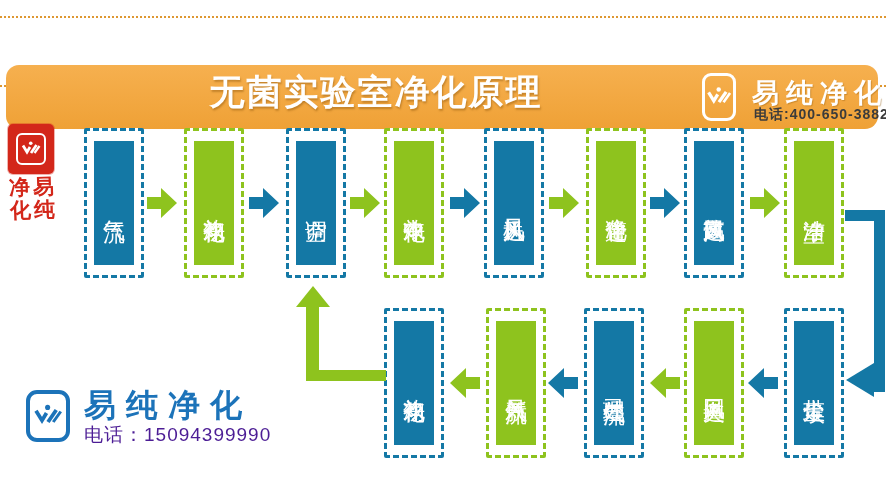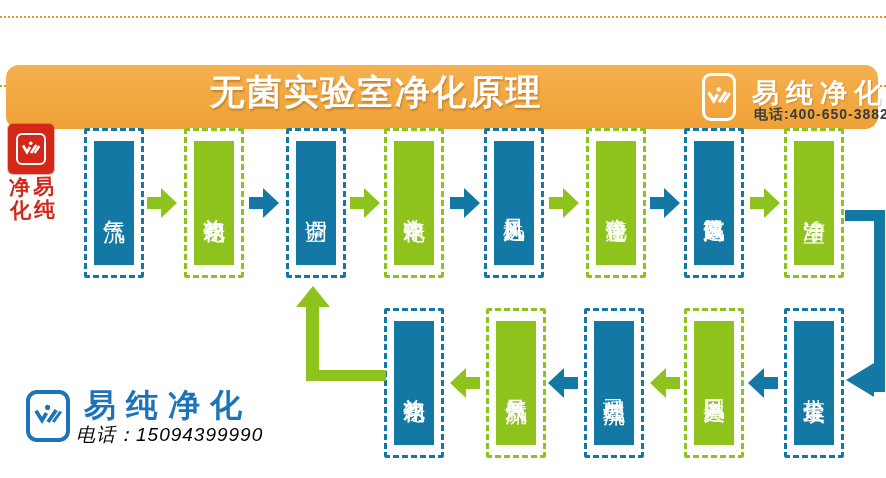--- a/index.html
+++ b/index.html
@@ -93,22 +93,22 @@
   .flogo-box {
     position:absolute; left:26px; top:390px; width:44px; height:52px;
     border:4px solid #1c73b9; border-radius:11px; color:#1c73b9;
     display:flex; align-items:center; justify-content:center;
   }
   .flogo-name {
     position:absolute; left:84px; top:384px; font-size:32px; font-weight:bold;
     color:#1c73b9; letter-spacing:10px; white-space:nowrap;
   }
   .flogo-phone {
-    position:absolute; left:76px; top:422px; font-size:19px;
-    color:#000000; letter-spacing:1px; white-space:nowrap;font-style:italic;
+    position:absolute; left:84px; top:422px; font-size:19px;
+    color:#4c1d95; letter-spacing:1px; white-space:nowrap;
   }
 </style>
 </head>
 <body>
 
 <div class="stage">
 
   <div class="dotline top"></div>
   <div class="dotline bot"></div>
   <div class="banner">

